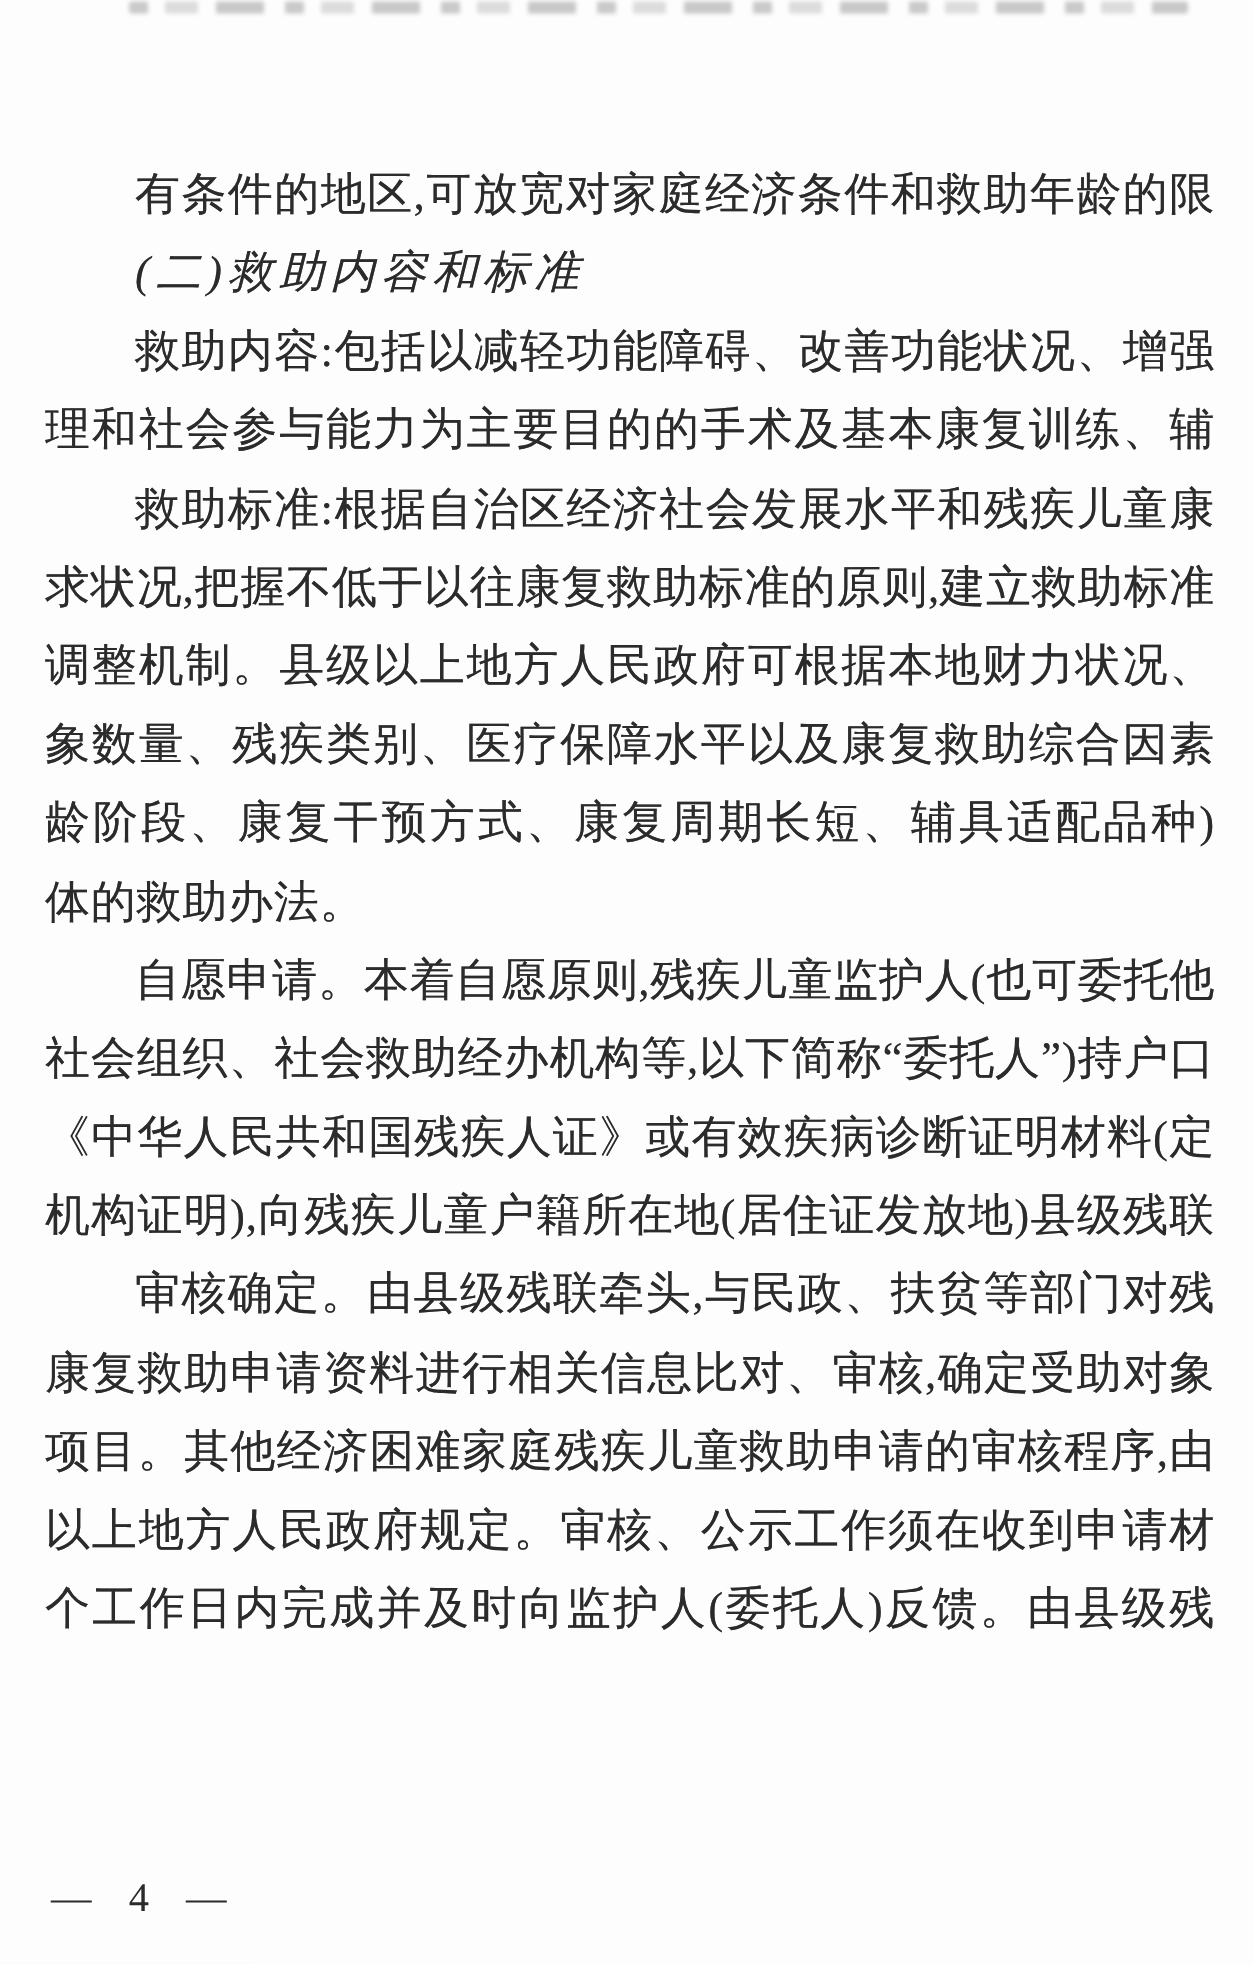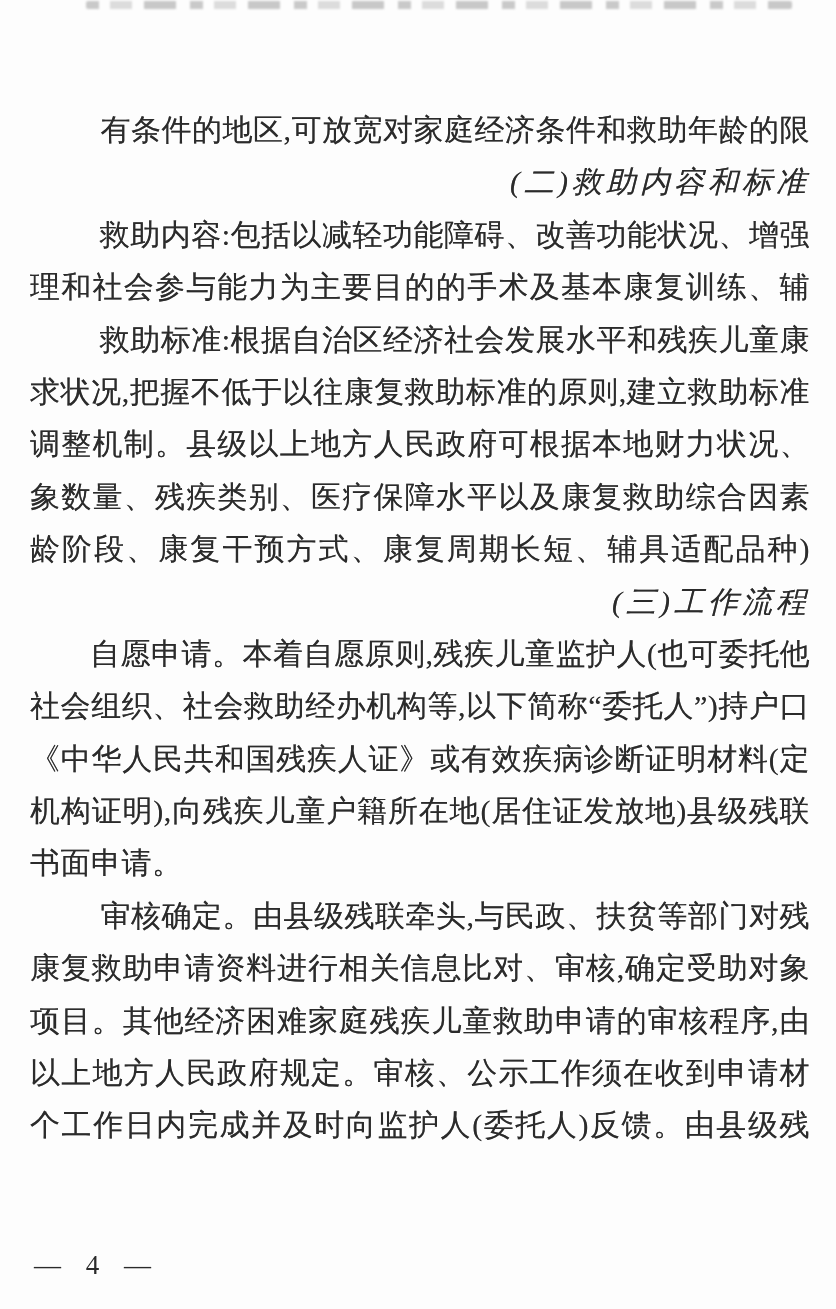--- a/index.html
+++ b/index.html
@@ -60,21 +60,20 @@
   
   .j {
     white-space: normal;
     text-align: justify;
     text-align-last: justify;
     text-justify: inter-character;
   }
   
   .indent {
     text-indent: 60px;
-    text-align: right;
   }
   
   .heading {
     font-style: italic;
     letter-spacing: 4px;
     font-weight: 500;
   }
   .page-number {
     position: absolute;
     left: 34px;
@@ -95,26 +94,25 @@
   <div class="content">
     <div class="doc-line j indent">有条件的地区,可放宽对家庭经济条件和救助年龄的限制。</div>
     <div class="doc-line heading indent">(二)救助内容和标准</div>
     <div class="doc-line j indent">救助内容:包括以减轻功能障碍、改善功能状况、增强生活自</div>
     <div class="doc-line j">理和社会参与能力为主要目的的手术及基本康复训练、辅助器具</div>
     <div class="doc-line j indent">救助标准:根据自治区经济社会发展水平和残疾儿童康复需</div>
     <div class="doc-line j">求状况,把握不低于以往康复救助标准的原则,建立救助标准动态</div>
     <div class="doc-line j">调整机制。县级以上地方人民政府可根据本地财力状况、保障对</div>
     <div class="doc-line j">象数量、残疾类别、医疗保障水平以及康复救助综合因素(不同年</div>
     <div class="doc-line j">龄阶段、康复干预方式、康复周期长短、辅具适配品种)等,制定具</div>
-    <div class="doc-line heading indent">(三)工作流程</div>
+    <div class="doc-line">体的救助办法。</div>
     <div class="doc-line j indent">自愿申请。本着自愿原则,残疾儿童监护人(也可委托他人、</div>
     <div class="doc-line j">社会组织、社会救助经办机构等,以下简称“委托人”)持户口本、</div>
     <div class="doc-line j">《中华人民共和国残疾人证》或有效疾病诊断证明材料(定点诊断</div>
     <div class="doc-line j">机构证明),向残疾儿童户籍所在地(居住证发放地)县级残联提出</div>
-    <div class="doc-line">书面申请。</div>
     <div class="doc-line j indent">审核确定。由县级残联牵头,与民政、扶贫等部门对残疾儿童</div>
     <div class="doc-line j">康复救助申请资料进行相关信息比对、审核,确定受助对象及受助</div>
     <div class="doc-line j">项目。其他经济困难家庭残疾儿童救助申请的审核程序,由县级</div>
     <div class="doc-line j">以上地方人民政府规定。审核、公示工作须在收到申请材料后十</div>
     <div class="doc-line j">个工作日内完成并及时向监护人(委托人)反馈。由县级残联负责</div>
   </div>
 
   <div class="page-number">— 4 —</div>
 
 </div>

